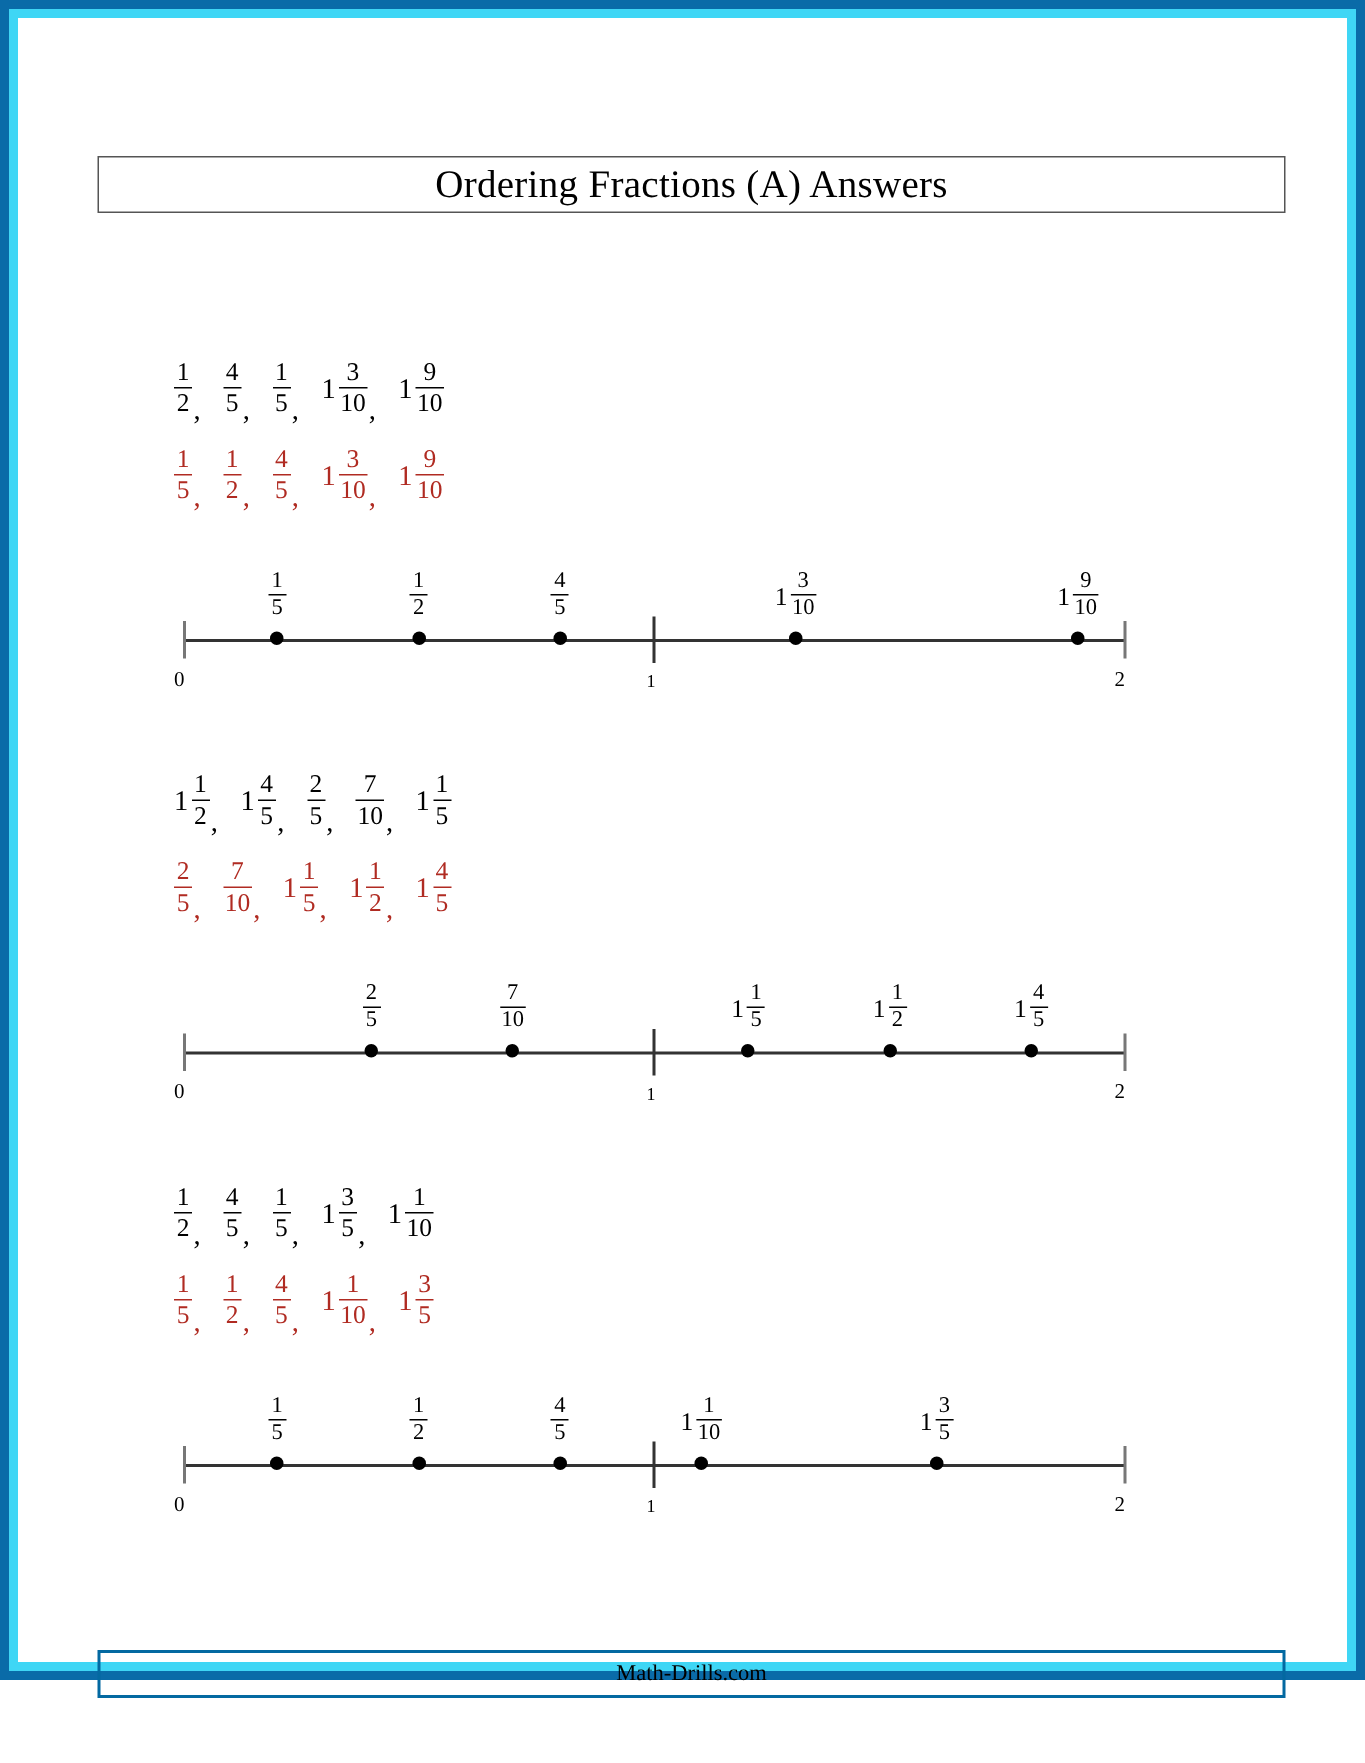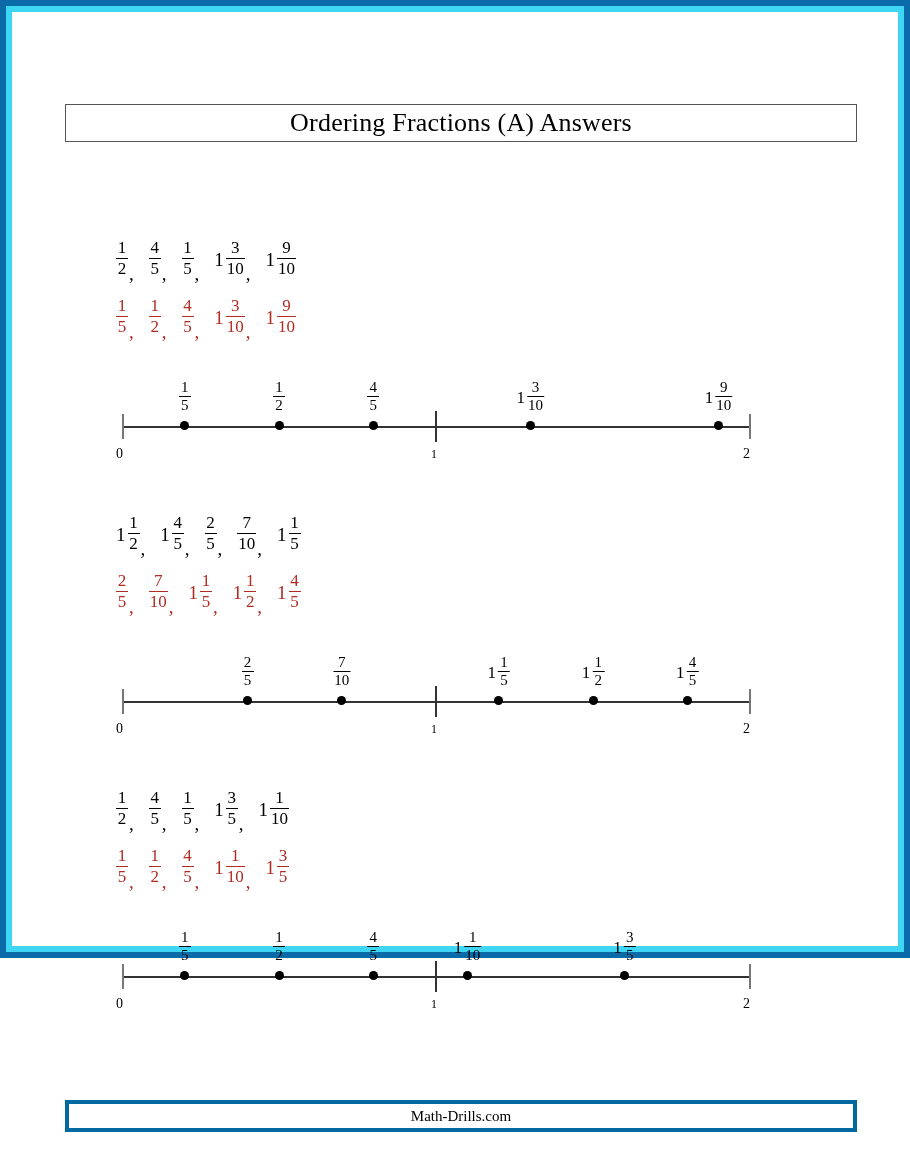--- a/index.html
+++ b/index.html
@@ -9,21 +9,21 @@
   }
   body {
     width: 910px;
     height: 1175px;
     font-family: "Liberation Serif", "DejaVu Serif", serif;
     overflow: hidden;
   }
   .page-frame {
     box-sizing: border-box;
     width: 910px;
-    height: 958px;
+    height: 1120px;
     border: 6px solid #0a6ba8;
     background: #ffffff;
   }
   .page-frame-inner {
     box-sizing: border-box;
     width: 100%;
     height: 100%;
     border: 6px solid #3fd6f5;
     background: #ffffff;
     position: relative;
@@ -64,21 +64,21 @@
     color: #000;
   }
 
   
   .footer-box {
     position: absolute;
     left: 53px;
     top: 1088px;
     width: 792px;
     height: 32px;
-    border: 4px solid #0369a1;
+    border: 2px solid #0369a1;
     box-sizing: border-box;
     display: flex;
     align-items: center;
     justify-content: center;
   }
   .footer-text {
     font-size: 15px;
     color: #000;
   }
 

